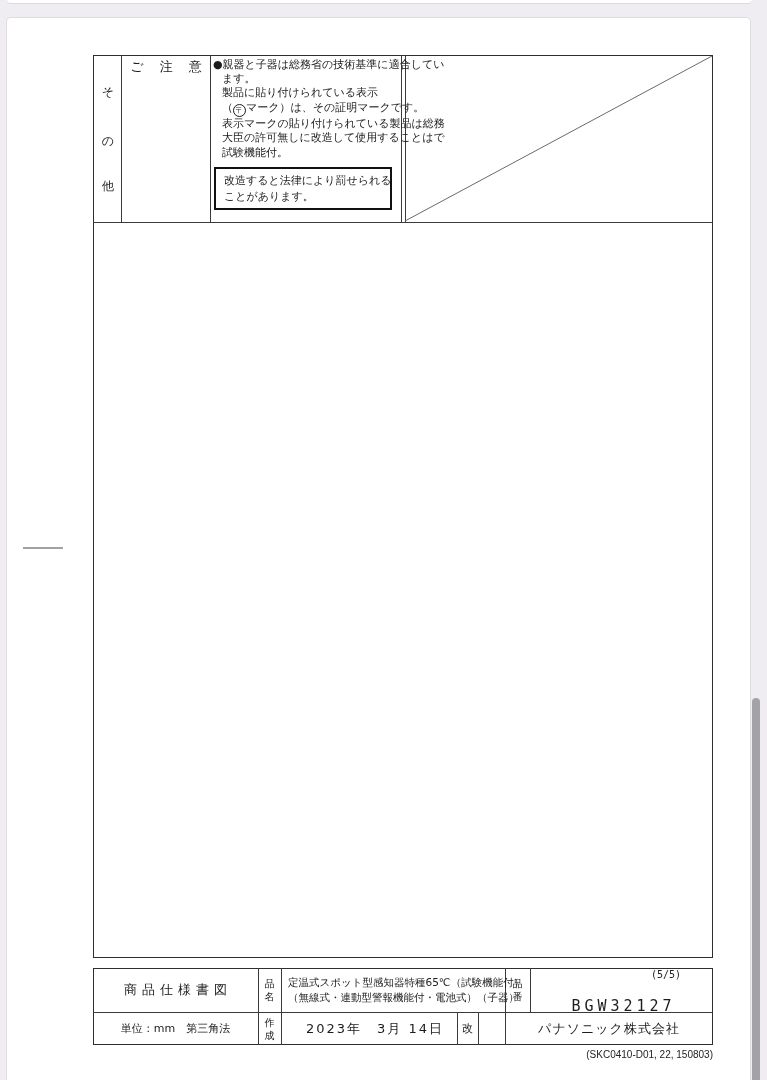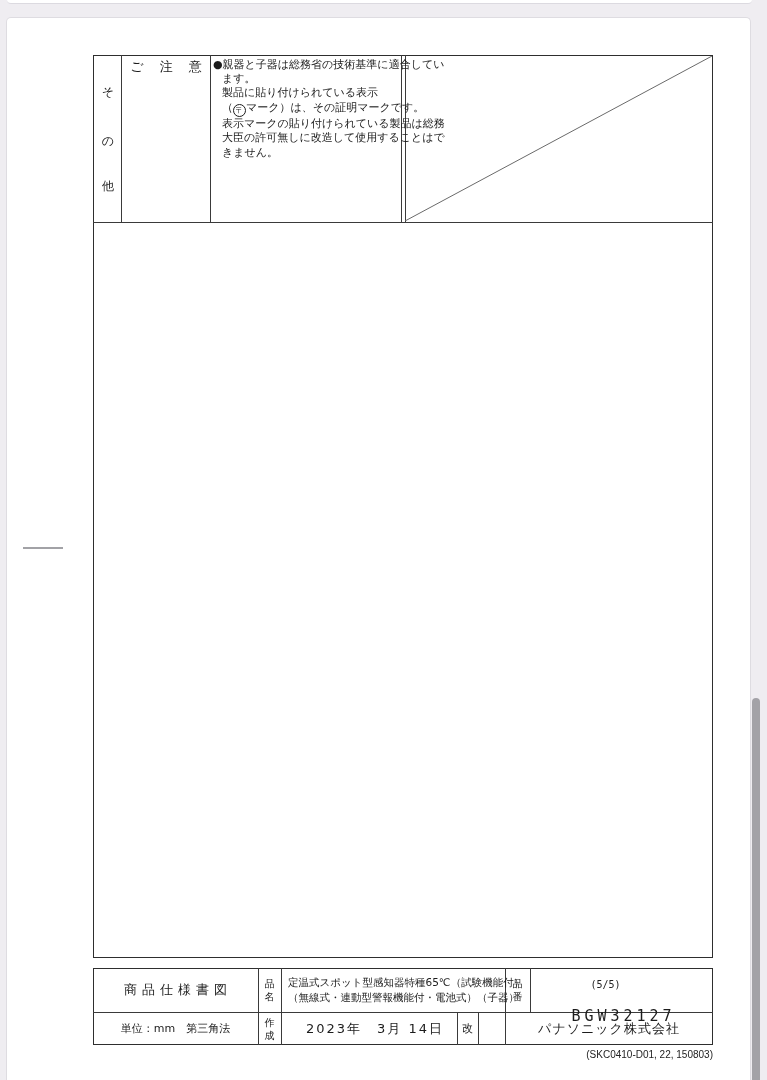--- a/index.html
+++ b/index.html
@@ -72,21 +72,21 @@
   .tb-v2c { left: 457px; top: 1012px; height: 33px; }
   .tb-v2d { left: 478px; top: 1012px; height: 33px; }
   .tb-v2e { left: 505px; top: 1012px; height: 33px; }
   .cell { position: absolute; display: flex; align-items: center; justify-content: center; }
   .doc-type { left: 93px; top: 968px; width: 165px; height: 44px; font-size: 13px; letter-spacing: 5px; text-indent: 5px; text-align: right; }
   .stack { flex-direction: column; font-size: 10px; line-height: 13px; }
   .lbl-name { left: 258px; top: 968px; width: 23px; height: 44px; }
   .prod-name { left: 281px; top: 968px; width: 224px; height: 44px; flex-direction: column; align-items: flex-start; padding-left: 7px; font-size: 10.5px; line-height: 15px; white-space: nowrap; }
   .lbl-num { left: 505px; top: 968px; width: 25px; height: 44px; }
   .num-cell { left: 530px; top: 968px; width: 183px; height: 44px; flex-direction: column; align-items: stretch; justify-content: flex-start; }
-  .page-ind { text-align: center; padding: 11px 32px 0 0; font-family: "DejaVu Sans Mono", monospace; font-size: 10px; color: #222; }
+  .page-ind { text-align: right; padding: 1px 32px 0 0; font-family: "DejaVu Sans Mono", monospace; font-size: 10px; color: #222; }
   .prod-num { text-align: center; font-family: "DejaVu Sans Mono", monospace; font-size: 15px; letter-spacing: 4px; text-indent: 4px; margin-top: 17px; }
   .units { left: 93px; top: 1012px; width: 165px; height: 33px; font-size: 11px; }
   .lbl-created { left: 258px; top: 1012px; width: 23px; height: 33px; }
   .created-date { left: 287px; top: 1012px; width: 176px; height: 33px; font-size: 13px; letter-spacing: 2px; white-space: nowrap; }
   .lbl-rev { left: 457px; top: 1012px; width: 21px; height: 33px; font-size: 11px; }
   .rev-empty { left: 478px; top: 1012px; width: 27px; height: 33px; }
   .company { left: 505px; top: 1012px; width: 208px; height: 33px; font-size: 13px; letter-spacing: 1px; }
   .doc-code {
     position: absolute; right: 54px; top: 1049px;
     font-family: Liberation Sans, sans-serif; font-size: 10px; color: #222;
@@ -119,23 +119,27 @@
 
   <div class="notice-header">ご 注 意</div>
 
   <div class="notice-text">
     <div class="ln">●親器と子器は総務省の技術基準に適合してい</div>
     <div class="ln indent">ます。</div>
     <div class="ln indent">製品に貼り付けられている表示</div>
     <div class="ln indent"><span>（</span><span class="cert-mark">〒</span><span>マーク）は、その証明マークです。</span></div>
     <div class="ln indent">表示マークの貼り付けられている製品は総務</div>
     <div class="ln indent">大臣の許可無しに改造して使用することはで</div>
-    <div class="ln indent">きません。</div>
+    <div class="ln indent">試験機能付。</div>
   </div>
 
+  <div class="warning-box">
+    <div class="ln">改造すると法律により罰せられる</div>
+    <div class="ln">ことがあります。</div>
+  </div>
 
   <svg class="diag-cell" viewBox="0 0 307 165">
     <line x1="0" y1="165" x2="307" y2="0" stroke="#6a6a6a" stroke-width="1"></line>
   </svg>
 
   <div class="title-block"></div>
   <div class="hline tb-h"></div>
   <div class="vline tb-v1a"></div>
   <div class="vline tb-v1b"></div>
   <div class="vline tb-v1c"></div>

